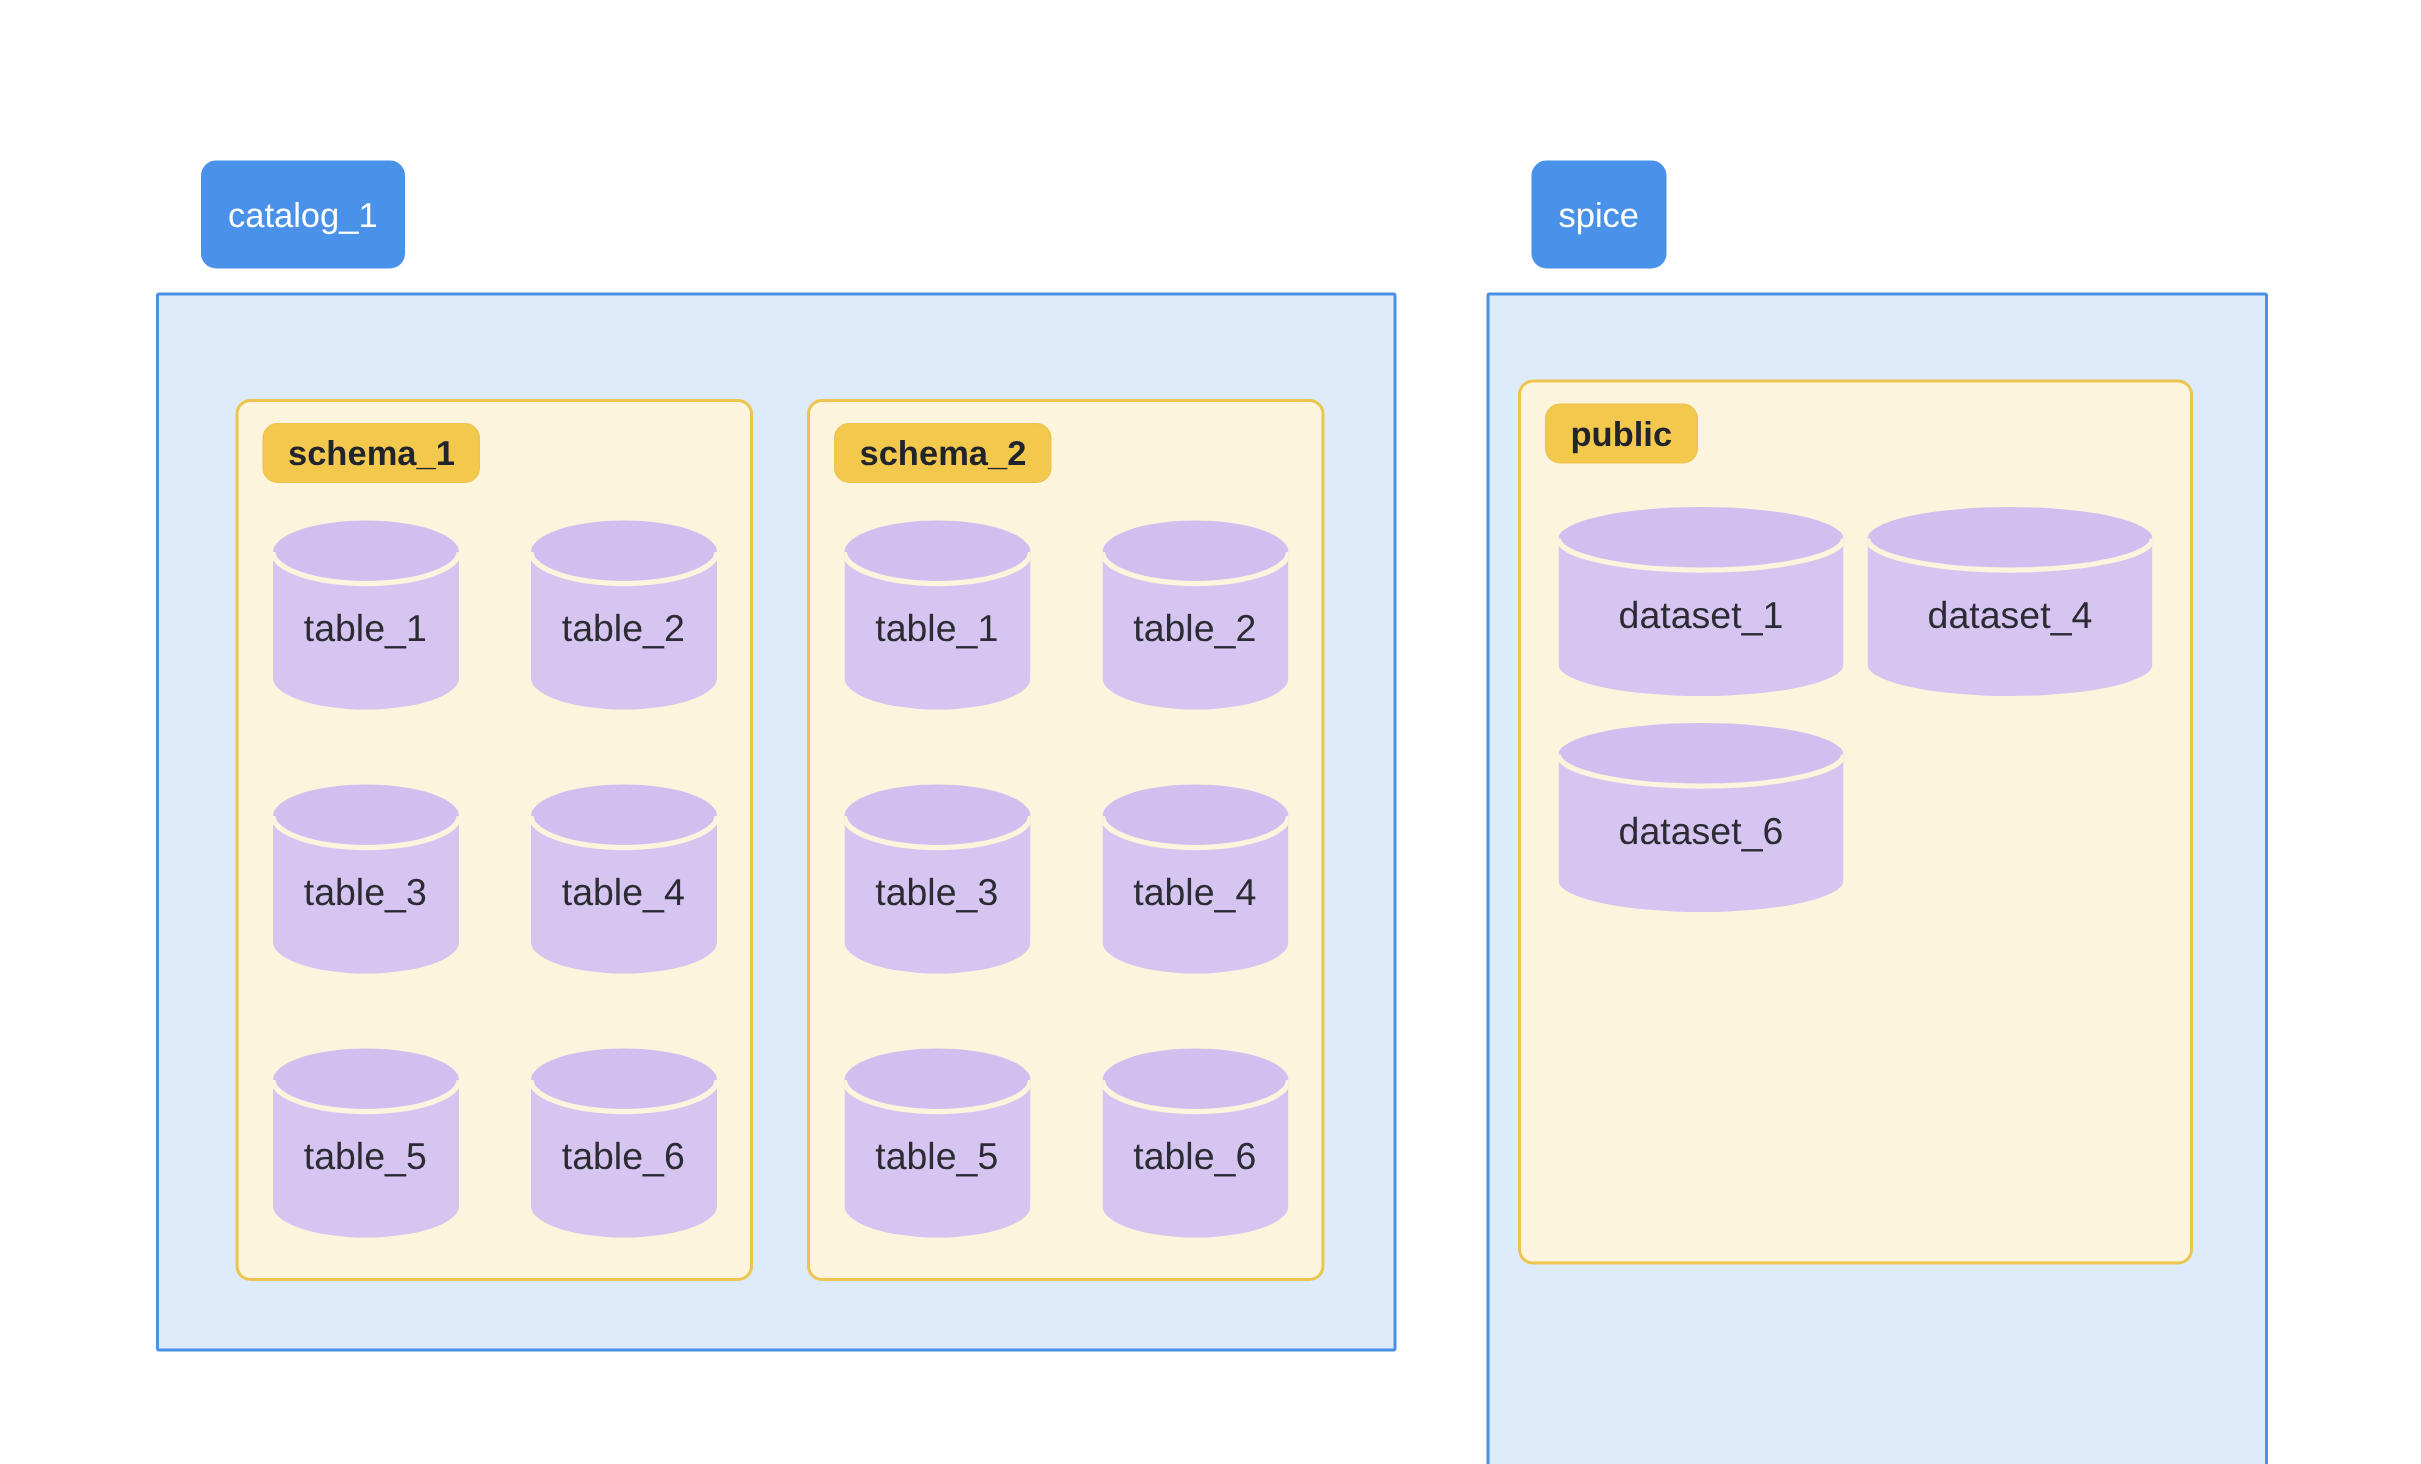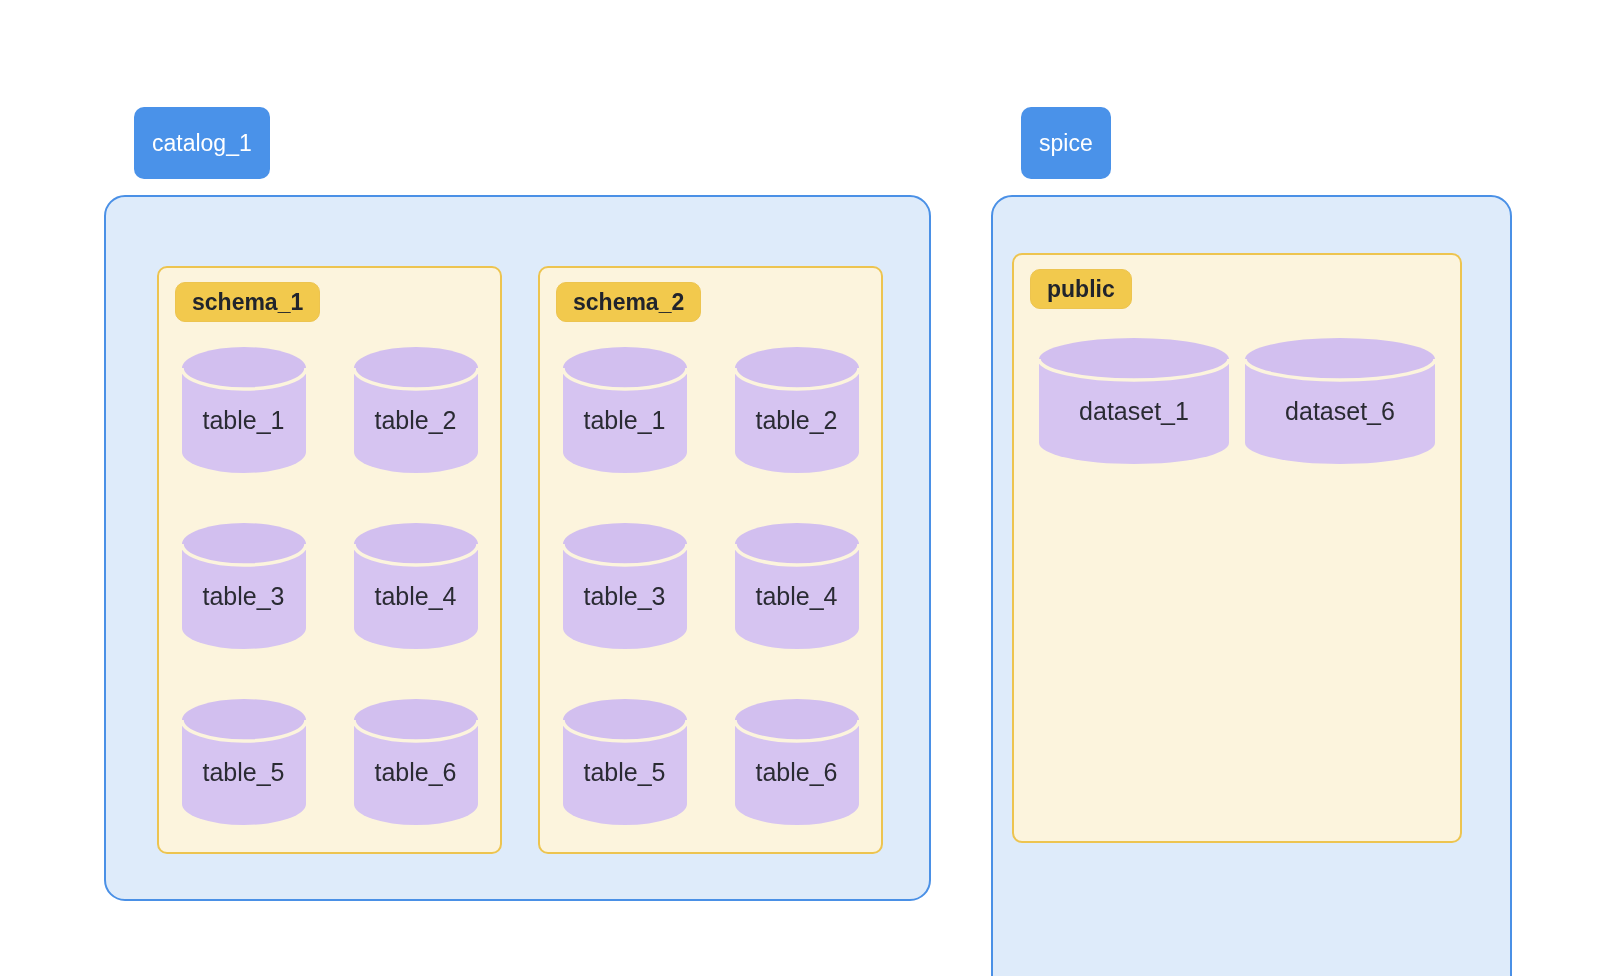--- a/index.html
+++ b/index.html
@@ -22,21 +22,21 @@
     font-size: 23px; font-weight: normal; line-height: 26px;
     padding: 23px 18px;
     border-radius: 10px;
     margin-bottom: 16px;
     margin-left: 30px;
   }
 
   .group-container {
     background: var(--group-container-bg);
     border: 2px solid var(--group-container-border);
-    border-radius: 21px;
+    border-radius: 2px;
   }
   .group-0 .group-container { width: 827px; height: 706px; padding: 69px 0 0 51px; }
   .group-1 .group-container { width: 521px; height: 916px; padding: 56px 0 0 19px; }
 
   .boxes { display: flex; gap: 36px; }
 
   .box {
     background: var(--box-bg);
     border: 2px solid var(--box-border);
     border-radius: 10px;
@@ -213,30 +213,38 @@
     <div class="items">
   <div class="cylinder">
     <svg xmlns="http://www.w3.org/2000/svg" viewBox="0 0 190 128" width="190" height="128">
                   <path d="M0,22 V106 a95,21 0 0 0 190,0 V22 Z" fill="var(--cylinder-body)"></path>
                   <ellipse cx="95" cy="22" rx="95" ry="21" fill="var(--cylinder-top)"></ellipse>
                   <path d="M0,22 a95,21 0 0 0 190,0" fill="none" stroke="var(--cylinder-highlight)" stroke-width="3.5"></path>
                 </svg>
     <div class="cyl-label">dataset_1</div>
   </div>
 
-
-
-
-
   <div class="cylinder">
     <svg xmlns="http://www.w3.org/2000/svg" viewBox="0 0 190 128" width="190" height="128">
                   <path d="M0,22 V106 a95,21 0 0 0 190,0 V22 Z" fill="var(--cylinder-body)"></path>
                   <ellipse cx="95" cy="22" rx="95" ry="21" fill="var(--cylinder-top)"></ellipse>
                   <path d="M0,22 a95,21 0 0 0 190,0" fill="none" stroke="var(--cylinder-highlight)" stroke-width="3.5"></path>
                 </svg>
+    <div class="cyl-label">dataset_4</div>
+  </div>
+
+
+
+
+  <div class="cylinder">
+    <svg xmlns="http://www.w3.org/2000/svg" viewBox="0 0 190 128" width="190" height="128">
+                  <path d="M0,22 V106 a95,21 0 0 0 190,0 V22 Z" fill="var(--cylinder-body)"></path>
+                  <ellipse cx="95" cy="22" rx="95" ry="21" fill="var(--cylinder-top)"></ellipse>
+                  <path d="M0,22 a95,21 0 0 0 190,0" fill="none" stroke="var(--cylinder-highlight)" stroke-width="3.5"></path>
+                </svg>
     <div class="cyl-label">dataset_6</div>
   </div>
 </div>
   </div>
 </div>
     </div>
   </section>
 </div>
 
 </body></html>

